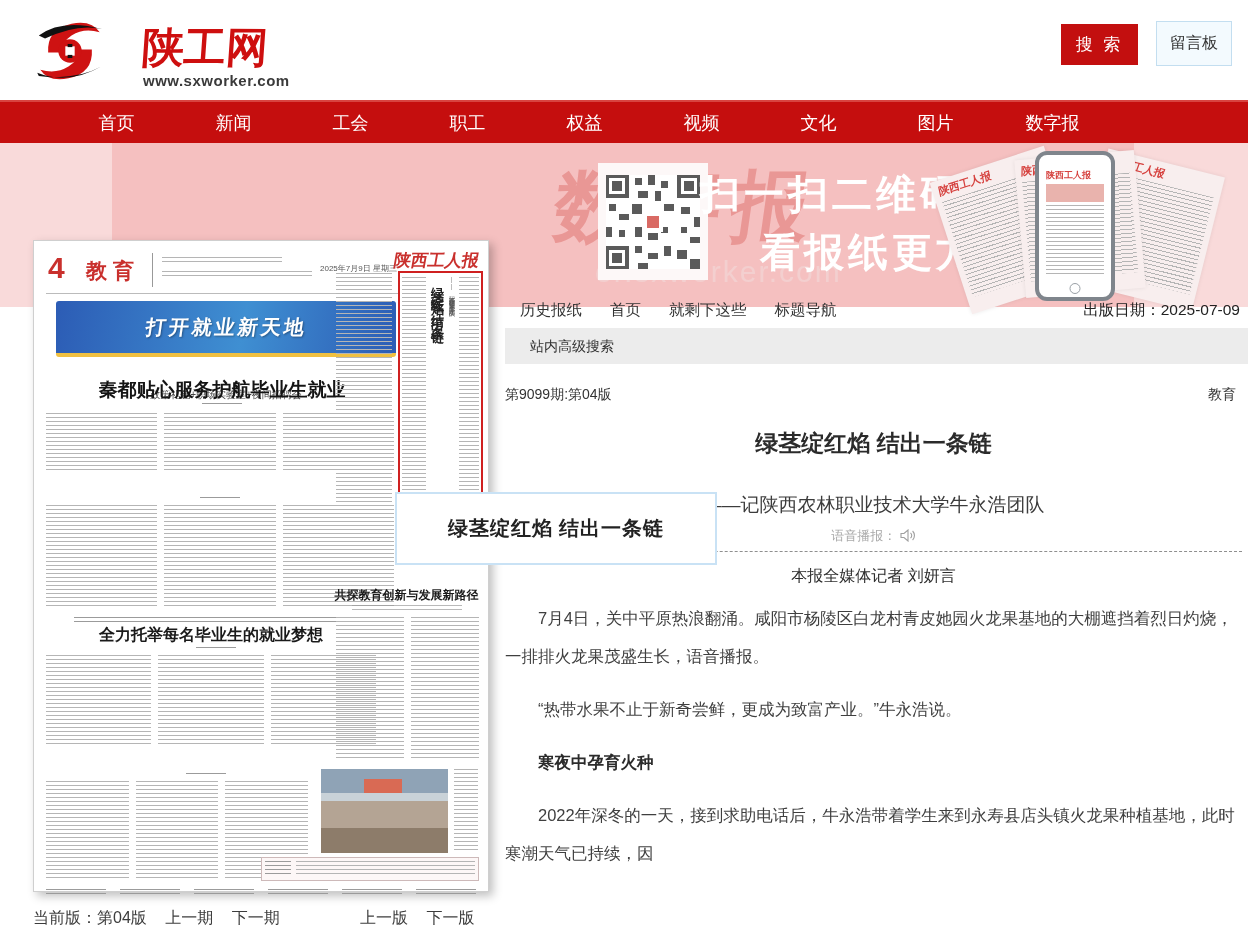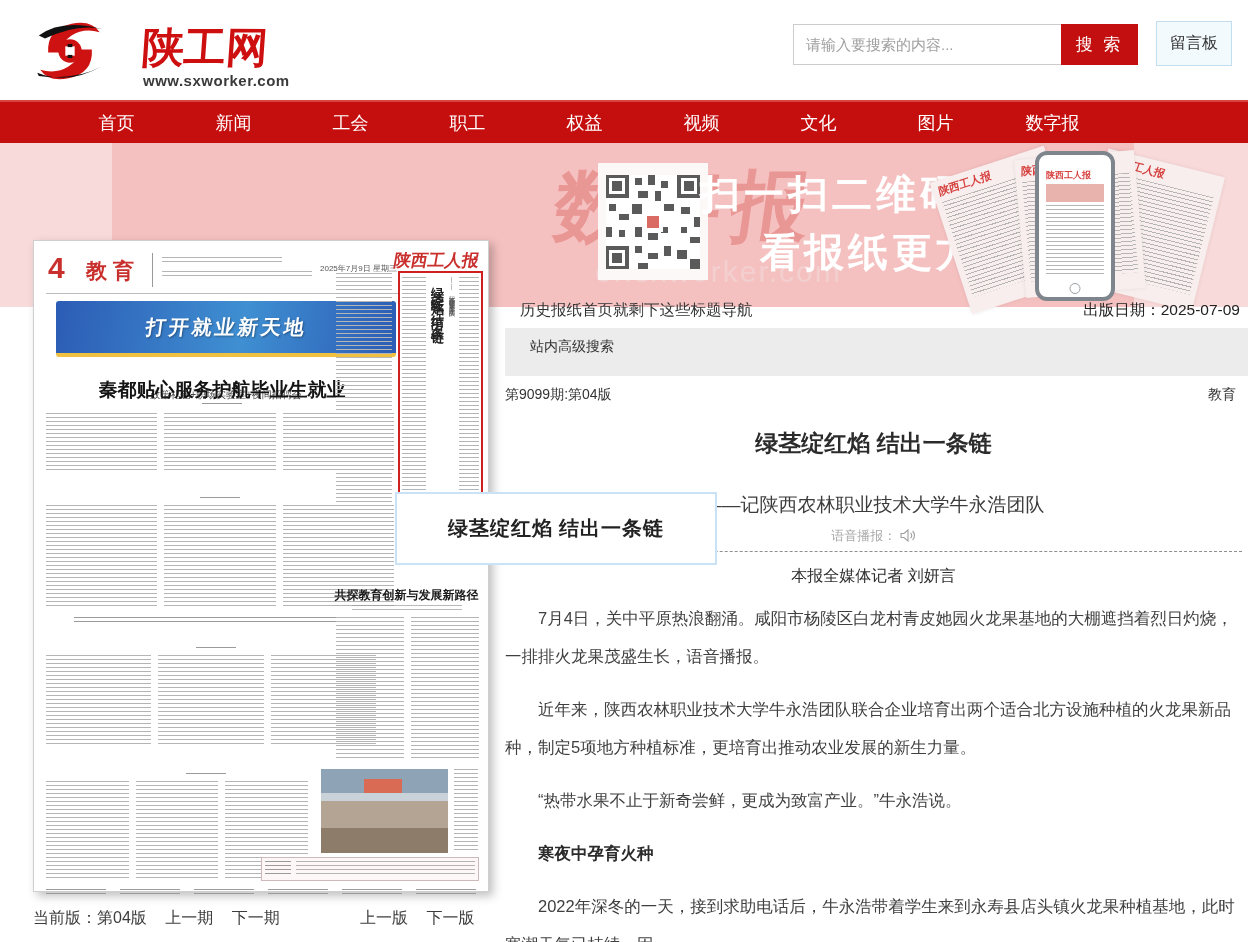--- a/index.html
+++ b/index.html
@@ -95,24 +95,24 @@
   .tooltip{left:395px;top:492px;width:318px;height:69px;background:#fff;border:2px solid #c9e2f5;
            z-index:30;display:flex;align-items:center;justify-content:center;}
   .tooltip span{font-size:20px;font-weight:bold;color:#222;
                 font-family:"Liberation Serif","DejaVu Serif",serif;letter-spacing:1px;}
 
   
   .pager{top:908px;font-size:16px;color:#3c3c3c;}
   .pager a{color:#3c3c3c;text-decoration:none;margin-right:14px;cursor:pointer;}
 
   
-  .tb-links{left:520px;top:300px;display:flex;}
+  .tb-links{left:520px;top:300px;display:flex;gap:28px;}
   .tb-link{font-size:15.5px;color:#333;text-decoration:none;cursor:pointer;}
   .pub-date{left:845px;top:300px;width:395px;text-align:right;font-size:15.5px;color:#222;}
-  .graybar{left:505px;top:328px;width:743px;height:48px;background:#ececec;text-decoration:underline;}
+  .graybar{left:505px;top:328px;width:743px;height:36px;background:#ececec;text-decoration:underline;}
   .adv-link{position:absolute;left:25px;top:0;line-height:36px;font-size:14px;color:#333;
             text-decoration:none;cursor:pointer;}
   .issue-left{left:505px;top:386px;font-size:14px;color:#333;}
   .issue-right{left:1000px;top:386px;width:236px;text-align:right;font-size:14px;color:#333;}
   .a-title{left:505px;top:428px;width:737px;text-align:center;font-size:23px;font-weight:bold;color:#2b2b2b;}
   .a-subtitle{left:505px;top:492px;width:737px;text-align:center;font-size:19px;color:#3c3c3c;}
   .a-tts{left:505px;top:527px;width:737px;text-align:center;font-size:13px;color:#a9a9a9;}
   .a-tts svg{vertical-align:-2px;}
   .dashline{left:505px;top:551px;width:737px;height:0;border-top:1px dashed #8f8f8f;}
   .a-byline{left:505px;top:566px;width:737px;text-align:center;font-size:16px;color:#2e2e2e;}
@@ -133,21 +133,20 @@
         <rect x="44" y="44" width="12" height="12" fill="#fff"></rect>
         <rect x="47" y="41" width="6" height="4" fill="#111"></rect>
         <rect x="47" y="55" width="6" height="4" fill="#111"></rect>
         <path d="M10 30 Q40 8 92 22 Q60 14 18 34 Z" fill="#111"></path>
         <path d="M8 78 Q48 94 90 70 Q58 88 10 82 Z" fill="#111"></path>
       </svg>
     </span>
     <span class="abs logo-name">陕工网</span>
     <span class="abs logo-url">www.sxworker.com</span>
   </div>
-  <input class="abs search-input" type="text" placeholder="请输入要搜索的内容..." style="">
   <button class="abs search-btn">搜 索</button>
   <button class="abs msg-btn">留言板</button>
 </div>
 
 <div class="abs nav">
     <a class="nav-item">首页</a>
     <a class="nav-item">新闻</a>
     <a class="nav-item">工会</a>
     <a class="nav-item">职工</a>
     <a class="nav-item">权益</a>
@@ -258,20 +257,21 @@
         <div class="ft"></div>
         <div class="ft"></div>
     </div>
     <div class="abs byl ftd" style="left:166px;top:256px;"></div>
     <div class="abs cols" style="left:12px;top:264px;width:348px;height:104px;">
       <div class="ft"></div>
         <div class="ft"></div>
         <div class="ft"></div>
     </div>
     <div class="abs ftd" style="left:40px;top:376px;width:290px;height:5px;"></div>
+    <div class="abs np-h3">全力托举每名毕业生的就业梦想</div>
     <div class="abs byl ftd" style="left:162px;top:406px;"></div>
     <div class="abs cols" style="left:12px;top:414px;width:330px;height:92px;">
       <div class="ft"></div>
         <div class="ft"></div>
         <div class="ft"></div>
     </div>
     <div class="abs byl ftd" style="left:152px;top:532px;"></div>
     <div class="abs cols" style="left:12px;top:540px;width:262px;height:100px;">
       <div class="ft"></div>
         <div class="ft"></div>
@@ -346,17 +346,16 @@
       <path d="M1 4.5h3l4-3.5v11l-4-3.5H1z" fill="none" stroke="#9f9f9f" stroke-width="1.1"></path>
       <path d="M10.5 3.8a3.6 3.6 0 010 5.4" fill="none" stroke="#9f9f9f" stroke-width="1.1"></path>
       <path d="M12.6 2a6.4 6.4 0 010 9" fill="none" stroke="#9f9f9f" stroke-width="1.1"></path>
     </svg>
   </span>
 </div>
 <div class="abs dashline"></div>
 <div class="abs a-byline">本报全媒体记者  刘妍言</div>
 <div class="abs a-body">
     <div class="a-p">7月4日，关中平原热浪翻涌。咸阳市杨陵区白龙村青皮她园火龙果基地的大棚遮挡着烈日灼烧，一排排火龙果茂盛生长，语音播报。</div>
-    <div class="a-p">近年来，陕西农林职业技术大学牛永浩团队联合企业培育出两个适合北方设施种植的火龙果新品种，制定5项地方种植标准，更培育出推动农业发展的新生力量。</div>
     <div class="a-p">“热带水果不止于新奇尝鲜，更成为致富产业。”牛永浩说。</div>
     <div class="a-subhead">寒夜中孕育火种</div>
     <div class="a-p">2022年深冬的一天，接到求助电话后，牛永浩带着学生来到永寿县店头镇火龙果种植基地，此时寒潮天气已持续，因</div>
   </div>
 
 </body></html>

